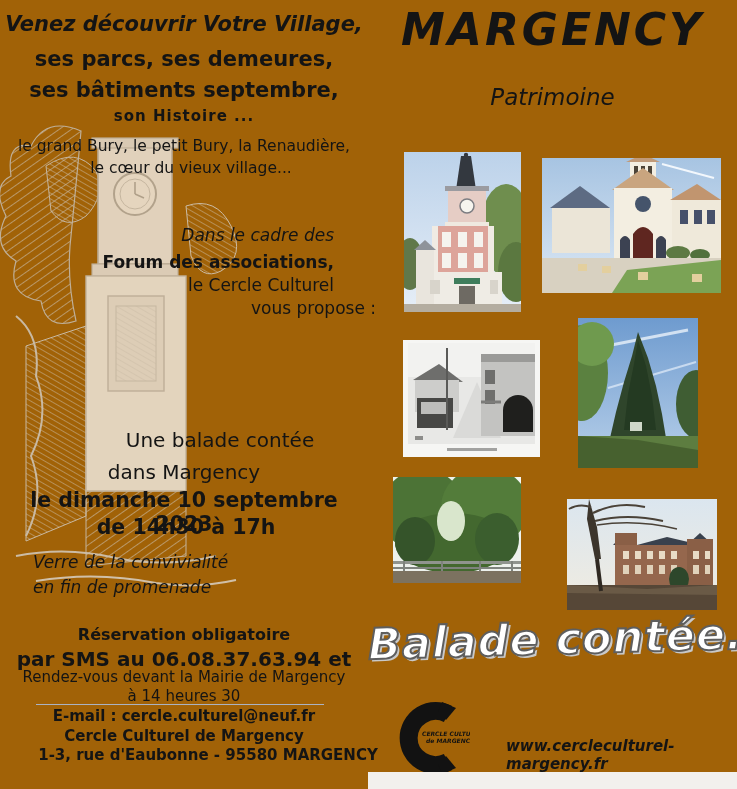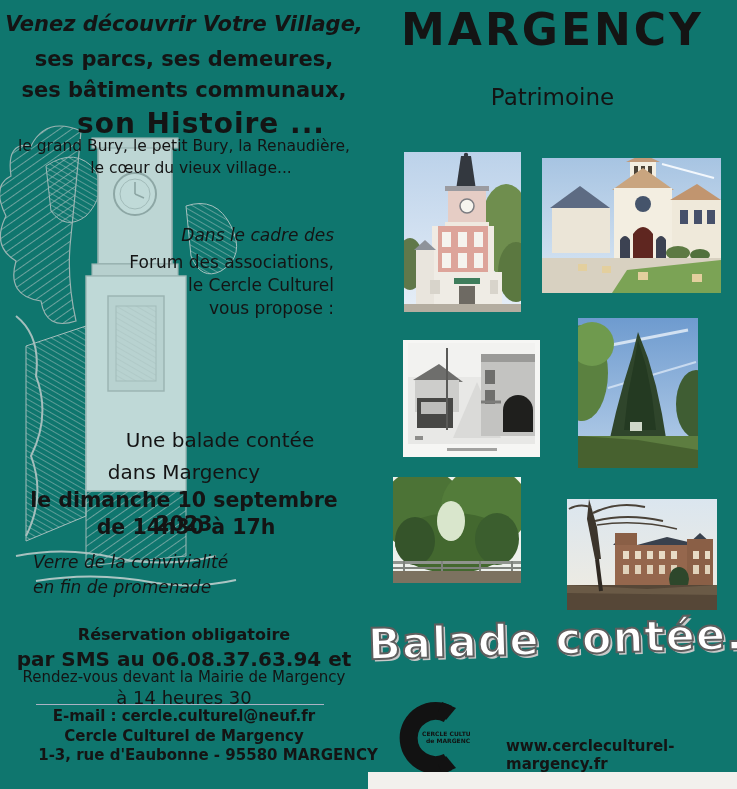--- a/index.html
+++ b/index.html
@@ -1,59 +1,59 @@
 <!DOCTYPE html>
 <html><head>
 <meta charset="utf-8">
 <style>
   html,body { margin:0; padding:0; background:#ffffff; }
   .page {
-    position:relative; width:737px; height:789px; background:#0f766e;
+    position:relative; width:737px; height:789px; background:#a16207;
     font-family:"DejaVu Sans", sans-serif; color:#141414; overflow:hidden;
   }
   .abs { position:absolute; }
   .ctr { text-align:center; }
   .b { font-weight:bold; }
   .i { font-style:italic; }
 
   
   .left-panel { left:0; top:0; width:368px; height:789px; }
   .intro1 { top:12px;  left:0; width:368px; font-size:21px; }
   .intro2 { top:47px;  left:0; width:368px; font-size:21px; }
   .intro3 { top:78px;  left:0; width:368px; font-size:21px; }
-  .intro4 { top:107px; left:17px; width:368px; font-size:28px; letter-spacing:1px; }
+  .intro4 { top:107px; left:0; width:368px; font-size:15px; letter-spacing:1px; }
   .sub1   { top:137px; left:0; width:368px; font-size:15.5px; }
   .sub2   { top:159px; left:0; width:368px; font-size:15.5px;padding-left:7px; }
 
   .ctx { left:0; width:334px; text-align:right; font-size:17px; }
-  .ctx1 { top:225px;font-style:italic; } .ctx2 { top:252px; } .ctx3 { top:275px; } .ctx4 { top:298px; }
+  .ctx1 { top:225px;font-style:italic; } .ctx2 { top:252px;font-weight:bold; } .ctx3 { top:275px; } .ctx4 { top:298px;padding-left:42px; }
 
   .ev { left:0; width:368px; }
   .ev1 { top:428px; font-size:20px;padding-left:36px; }
   .ev2 { top:460px; font-size:20px; }
   .ev3 { top:488px; font-size:20.5px; }
   .ev4 { top:515px; font-size:20.5px; width:292px;padding-left:40px; }
 
   .note1 { top:552px; left:33px; font-size:17px; }
   .note2 { top:577px; left:33px; font-size:17px; }
 
   .bk { left:0; width:368px;text-align:center; }
   .bk1 { top:625px; font-size:16px; }
   .bk2 { top:647px; font-size:20px; }
   .bk3 { top:668px; font-size:15px; }
-  .bk4 { top:687px; font-size:18px; }
+  .bk4 { top:687px; font-size:15px; }
   .bk-rule { top:704px; left:36px; width:288px; height:1px; background:#aab3c4; }
   .bk5 { top:707px; font-size:15px; }
   .bk6 { top:727px; font-size:15px; }
   .bk7 { top:746px; font-size:15px;padding-left:24px; }
 
   .sketch { left:-14px; top:86px; opacity:.75; }
 
   
-  .right-panel { left:368px; top:0; width:369px; height:619px; }
+  .right-panel { left:368px; top:0; width:369px; height:619px;font-style:italic; }
   .rp-title { top:4px; left:0; width:369px; font-size:44px; font-weight:bold; letter-spacing:3px; }
   .rp-sub   { top:84px; left:0; width:369px; font-size:23px; }
 
   .photo { position:absolute; display:block; }
   .ph-townhall { left:36px;  top:152px; }
   .ph-church   { left:174px; top:158px; }
   .ph-postcard { left:35px;  top:340px; }
   .ph-sequoia  { left:210px; top:318px; }
   .ph-weeping  { left:25px;  top:477px; }
   .ph-chateau  { left:199px; top:499px; }
@@ -106,21 +106,21 @@
 
       <path d="M40 260 L100 240 L100 430 L40 455 Z" fill="url(#hatch2)" stroke="#d6d6d6" stroke-width="1"></path>
 
       <path d="M30 470 Q80 460 130 472 Q180 482 230 470" fill="none" stroke="#dadada" stroke-width="2"></path>
       <path d="M50 495 Q110 485 170 497 Q210 503 250 494" fill="none" stroke="#e0e0e0" stroke-width="2"></path>
       <path d="M200 120 Q230 110 245 140 Q260 170 235 185 Q215 195 205 170 Z" fill="url(#hatch2)" stroke="#dadada" stroke-width="1"></path>
     </svg>
 
     <div class="abs ctr i b intro1">Venez découvrir Votre Village,</div>
     <div class="abs ctr b intro2">ses parcs, ses demeures,</div>
-    <div class="abs ctr b intro3">ses bâtiments communaux,</div>
+    <div class="abs ctr b intro3">ses bâtiments septembre,</div>
     <div class="abs ctr b intro4">son Histoire ...</div>
     <div class="abs ctr sub1">le grand Bury, le petit Bury, la Renaudière,</div>
     <div class="abs ctr sub2">le cœur du vieux village...</div>
 
     <div class="abs ctx ctx1">Dans le cadre des</div>
     <div class="abs ctx ctx2">Forum des associations,</div>
     <div class="abs ctx ctx3">le Cercle Culturel</div>
     <div class="abs ctx ctx4">vous propose :</div>
 
     <div class="abs ctr ev ev1">Une balade contée</div>

